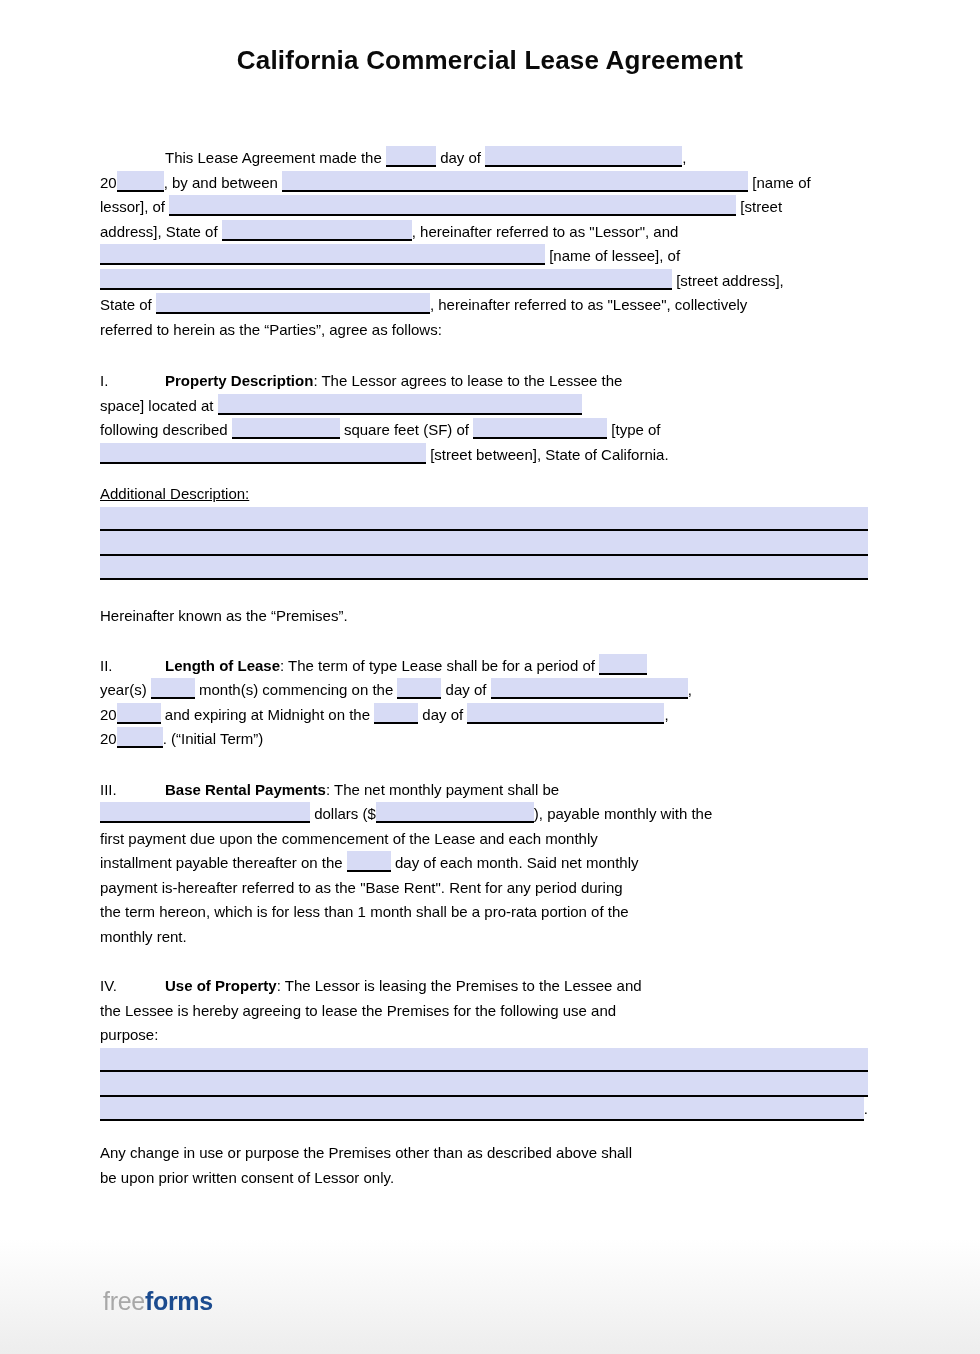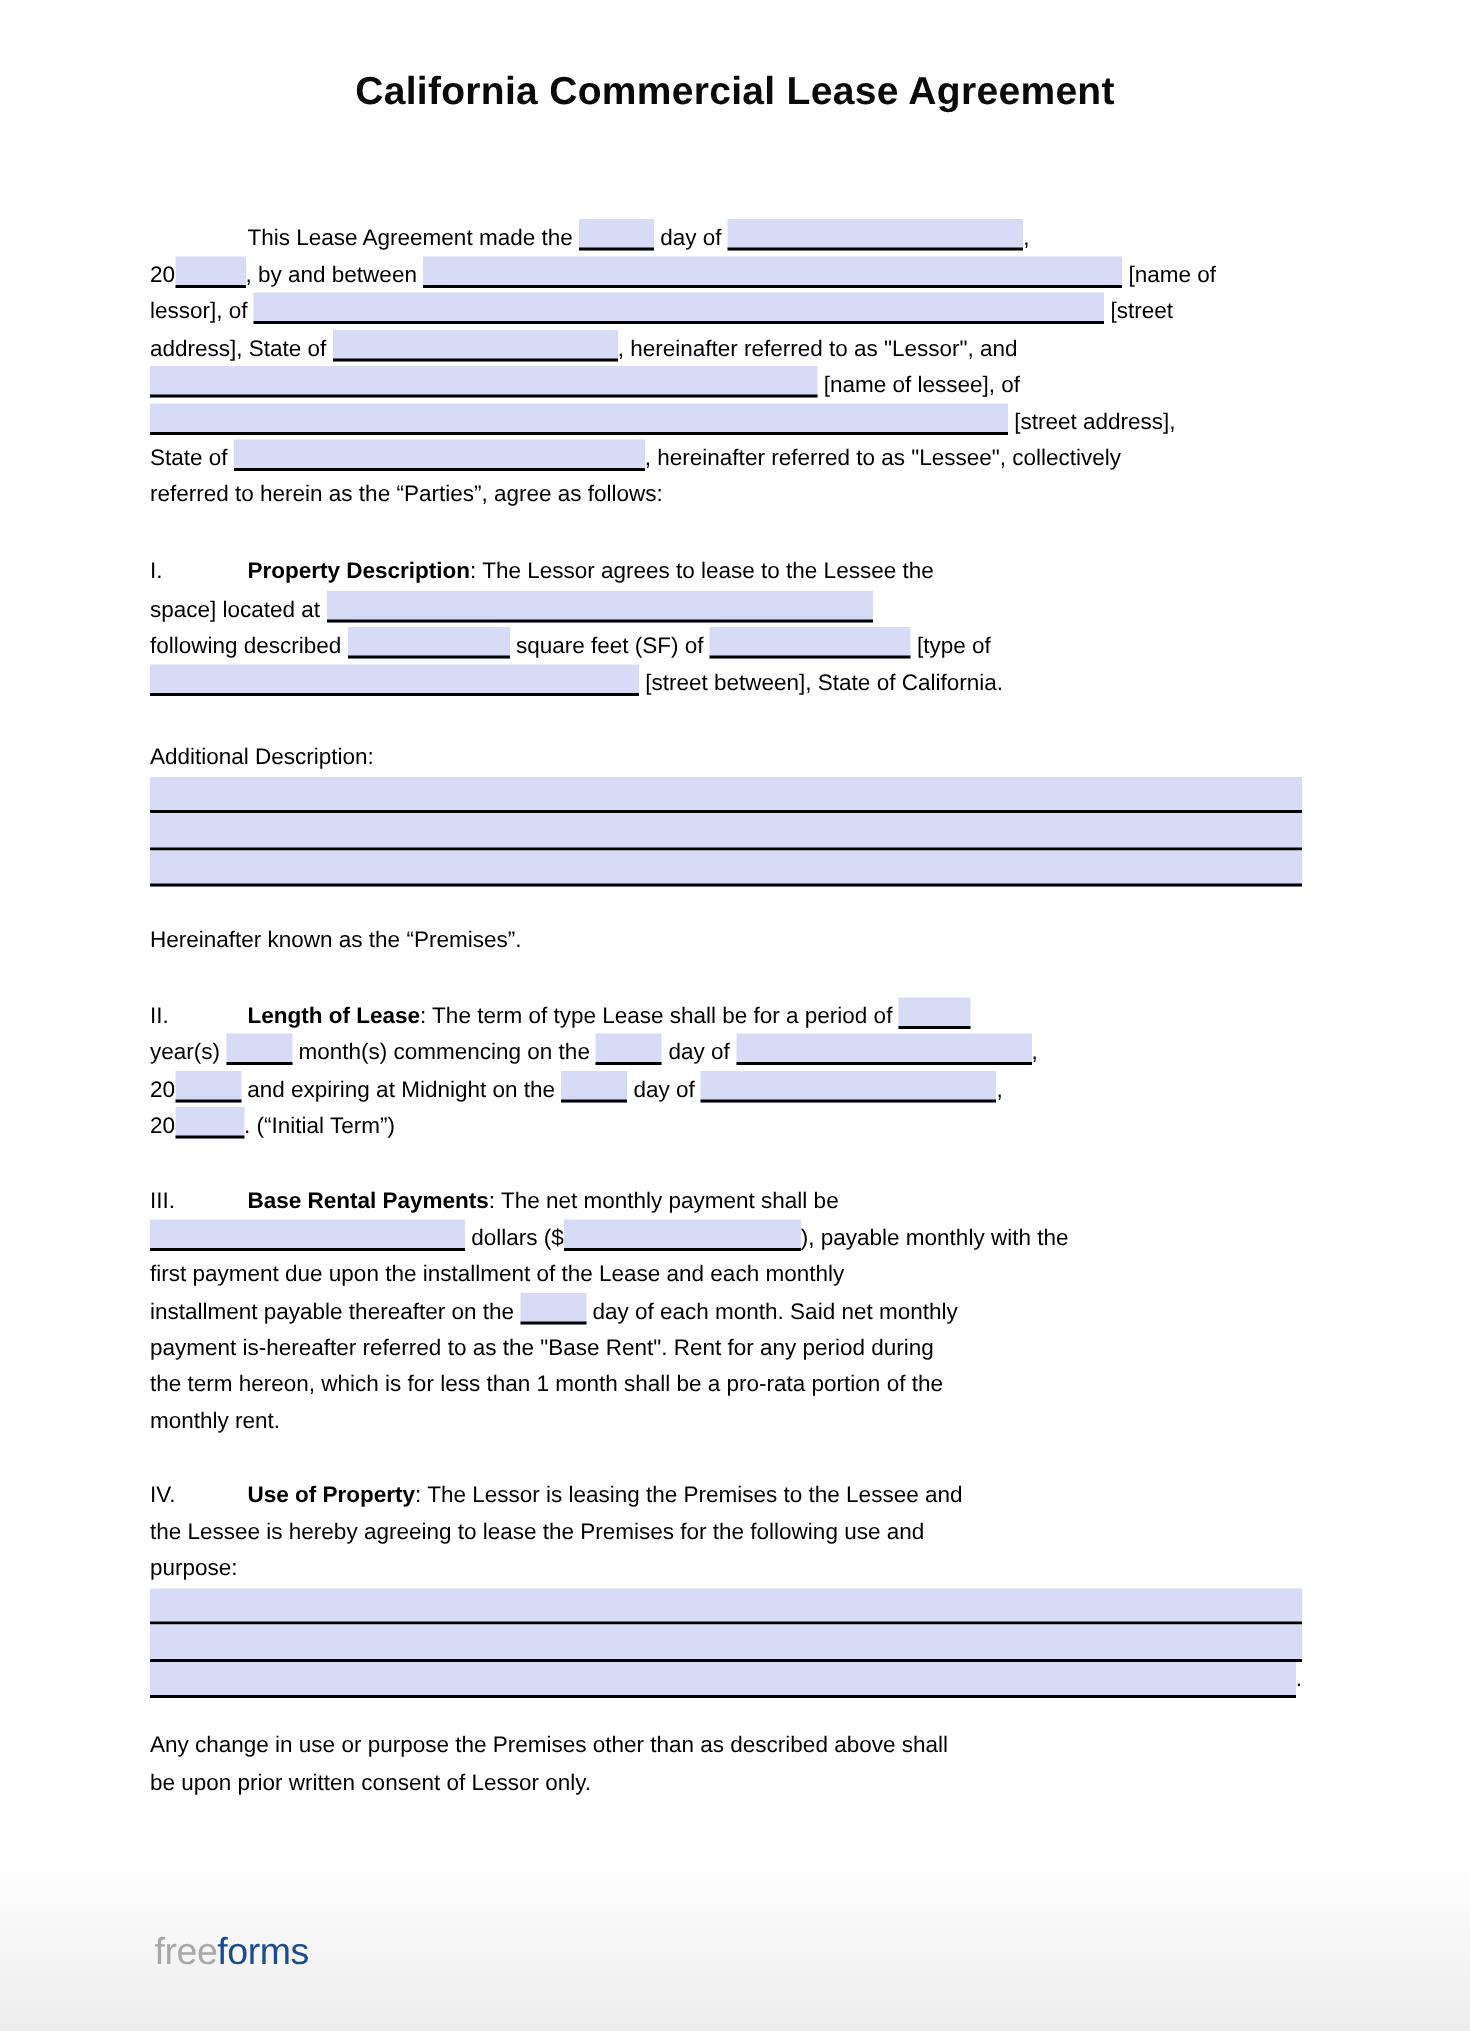--- a/index.html
+++ b/index.html
@@ -50,21 +50,21 @@
     position:absolute; left:0; bottom:0;
     width:100%; height:115px;
     background:linear-gradient(180deg,#ffffff 0%,#ededed 100%);
   }
   .footer {
     position:absolute; left:103px; top:1287px;
     font-size:25px; letter-spacing:-0.3px;
     z-index:2;
   }
   .logo-free  { color:var(--logo-gray,#a8a8a8); font-weight:400; }
-  .logo-forms { color:var(--logo-blue,#1b4b8f); font-weight:400; }
+  .logo-forms { color:var(--logo-blue,#1b4b8f); font-weight:700; }
 </style>
 </head>
 <body>
 
 <h1 class="title">California Commercial Lease Agreement</h1>
 
 <div id="doc">
     <div class="block" style="margin-top: 70px;">
       <div class="line"><span class="tab" style="width: 65px;"></span><span class="t">This Lease Agreement made the </span><span class="blank" style="width: 50px;"></span><span class="t"> day of </span><span class="blank" style="width: 197px;"></span><span class="t">,</span></div>
       <div class="line"><span class="t">20</span><span class="blank" style="width: 47px;"></span><span class="t">, by and between </span><span class="blank" style="width: 466px;"></span><span class="t"> [name of</span></div>
@@ -74,39 +74,39 @@
       <div class="line"><span class="blank" style="width: 572px;"></span><span class="t"> [street address],</span></div>
       <div class="line"><span class="t">State of </span><span class="blank" style="width: 274px;"></span><span class="t">, hereinafter referred to as "Lessee", collectively</span></div>
       <div class="line"><span class="t">referred to herein as the “Parties”, agree as follows:</span></div>
     </div>
     <div class="block" style="margin-top: 27px;">
       <div class="line"><span class="num">I.</span><span class="bold">Property Description</span><span class="t">: The Lessor agrees to lease to the Lessee the</span></div>
       <div class="line"><span class="t">space] located at </span><span class="blank" style="width: 364px;"></span></div>
       <div class="line"><span class="t">following described </span><span class="blank" style="width: 108px;"></span><span class="t"> square feet (SF) of </span><span class="blank" style="width: 134px;"></span><span class="t"> [type of</span></div>
       <div class="line"><span class="blank" style="width: 326px;"></span><span class="t"> [street between], State of California.</span></div>
     </div>
-    <div class="block" style="margin-top: 26px;">
+    <div class="block" style="margin-top: 15px; text-decoration: underline;">
       <div class="line"><span class="t">Additional Description:</span></div>
       <div class="line fillline"><span class="blank fill"></span></div>
       <div class="line fillline"><span class="blank fill"></span></div>
       <div class="line fillline"><span class="blank fill"></span></div>
     </div>
     <div class="block" style="margin-top: 24px;">
       <div class="line"><span class="t">Hereinafter known as the “Premises”.</span></div>
     </div>
     <div class="block" style="margin-top: 25px;">
       <div class="line"><span class="num">II.</span><span class="bold">Length of Lease</span><span class="t">: The term of type Lease shall be for a period of </span><span class="blank" style="width: 48px;"></span></div>
       <div class="line"><span class="t">year(s) </span><span class="blank" style="width: 44px;"></span><span class="t"> month(s) commencing on the </span><span class="blank" style="width: 44px;"></span><span class="t"> day of </span><span class="blank" style="width: 197px;"></span><span class="t">,</span></div>
       <div class="line"><span class="t">20</span><span class="blank" style="width: 44px;"></span><span class="t"> and expiring at Midnight on the </span><span class="blank" style="width: 44px;"></span><span class="t"> day of </span><span class="blank" style="width: 197px;"></span><span class="t">,</span></div>
       <div class="line"><span class="t">20</span><span class="blank" style="width: 46px;"></span><span class="t">. (“Initial Term”)</span></div>
     </div>
     <div class="block" style="margin-top: 26px;">
       <div class="line"><span class="num">III.</span><span class="bold">Base Rental Payments</span><span class="t">: The net monthly payment shall be</span></div>
       <div class="line"><span class="blank" style="width: 210px;"></span><span class="t"> dollars ($</span><span class="blank" style="width: 158px;"></span><span class="t">), payable monthly with the</span></div>
-      <div class="line"><span class="t">first payment due upon the installment of the Lease and each monthly</span></div>
+      <div class="line"><span class="t">first payment due upon the commencement of the Lease and each monthly</span></div>
       <div class="line"><span class="t">installment payable thereafter on the </span><span class="blank" style="width: 44px;"></span><span class="t"> day of each month. Said net monthly</span></div>
       <div class="line"><span class="t">payment is-hereafter referred to as the "Base Rent". Rent for any period during</span></div>
       <div class="line"><span class="t">the term hereon, which is for less than 1 month shall be a pro-rata portion of the</span></div>
       <div class="line"><span class="t">monthly rent.</span></div>
     </div>
     <div class="block" style="margin-top: 25px;">
       <div class="line"><span class="num">IV.</span><span class="bold">Use of Property</span><span class="t">: The Lessor is leasing the Premises to the Lessee and</span></div>
       <div class="line"><span class="t">the Lessee is hereby agreeing to lease the Premises for the following use and</span></div>
       <div class="line"><span class="t">purpose:</span></div>
       <div class="line fillline"><span class="blank fill"></span></div>

